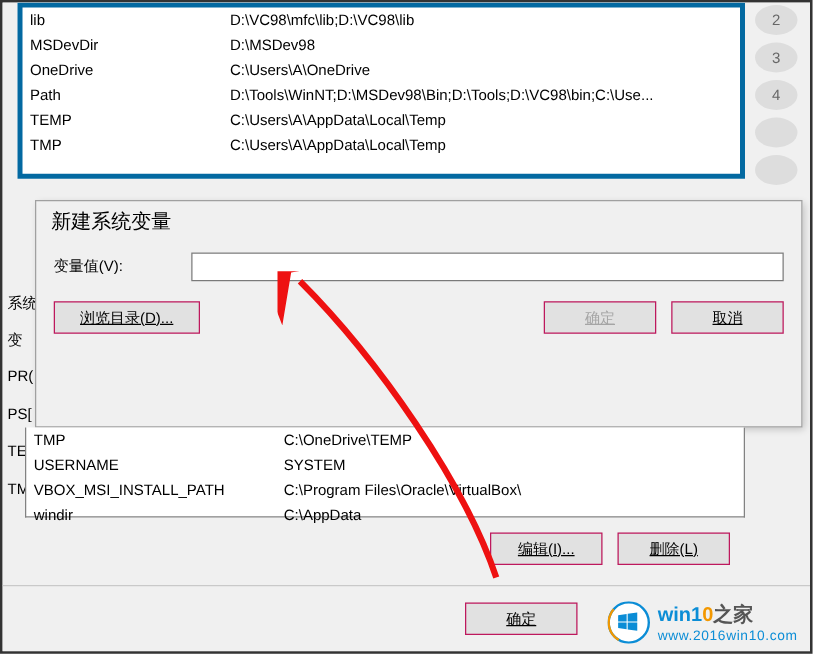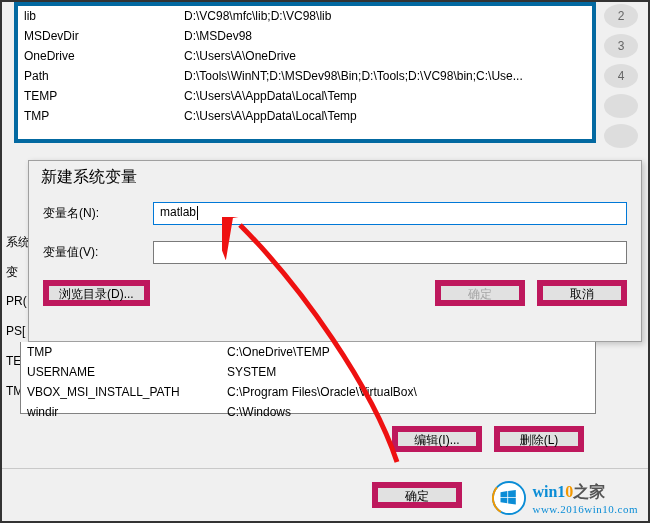--- a/index.html
+++ b/index.html
@@ -60,22 +60,23 @@
   .cursor-bar {
     display: inline-block; width: 1px; height: 14px; background: #000;
     vertical-align: middle; margin-left: 1px;
   }
   .dialog-buttons {
     display: flex; gap: 12px; padding: 8px 14px 0 14px; align-items: center;
   }
   .dialog-buttons .spacer { flex: 1; }
   button.winbtn {
     min-width: 90px; height: 26px; font-size: 12px;
-    background: #e1e1e1; border: 6px solid #be185d; cursor: pointer;
-    padding: 0 10px;
+    background: #e1e1e1; border: 1px solid #be185d; cursor: pointer;
+    padding: 0 20px;
+    text-decoration: underline;
   }
   button.winbtn:disabled { color: #a5a5a5; }
   
   .bot-list {
     position: absolute; left: 18px; top: 340px; width: 576px; height: 72px;
     border: 1px solid #828282; border-top: none; background: #fff;
   }
   .bot-list table { width:100%; border-collapse: collapse; font-size:12px; }
   .bot-list td { padding:3px 6px; white-space: nowrap; }
   .bot-list .col1b { width: 200px; }
@@ -88,21 +89,21 @@
     background: #c9c9c9;
   }
   .ok-btn-row {
     position: absolute; left: 0; top: 480px; width: 460px;
     display: flex; justify-content: flex-end;
   }
   
   .watermark {
     position: absolute; right: 10px; bottom: 6px;
     display: flex; align-items: center; gap: 6px;
-    font-family: Liberation Serif, serif;
+    font-family: Liberation Sans, sans-serif;
   }
   .wm-logo {
     width: 34px; height: 34px;
   }
   .wm-text .l1 { font-size: 16px; font-weight: bold; }
   .wm-text .l1 .blue { color: #0b8dd6; }
   .wm-text .l1 .orange { color: #f39800; }
   .wm-text .l1 .gray { color: #555; }
   .wm-text .l2 { font-size: 11px; color: #0b8dd6; letter-spacing: 0.5px; }
   
@@ -159,24 +160,20 @@
     <span>系统变</span>
     <span>变</span>
     <span>PR(</span>
     <span>PS[</span>
     <span>TE[</span>
     <span>TM</span>
   </div>
 
   <div class="dialog">
     <div class="dialog-title">新建系统变量</div>
-    <div class="field-row">
-      <div class="field-label">变量名(N):</div>
-      <div class="field-input focus"><span>matlab</span><span class="cursor-bar"></span></div>
-    </div>
     <div class="field-row">
       <div class="field-label">变量值(V):</div>
       <div class="field-input"><span></span></div>
     </div>
     <div class="dialog-buttons">
       <button class="winbtn">浏览目录(D)...</button>
       <div class="spacer"></div>
       <button class="winbtn" disabled="">确定</button>
       <button class="winbtn">取消</button>
     </div>
@@ -192,21 +189,21 @@
       <tr>
             <td class="col1b">USERNAME</td>
             <td>SYSTEM</td>
           </tr>
       <tr>
             <td class="col1b">VBOX_MSI_INSTALL_PATH</td>
             <td>C:\Program Files\Oracle\VirtualBox\</td>
           </tr>
       <tr>
             <td class="col1b">windir</td>
-            <td>C:\Windows</td>
+            <td>C:\AppData</td>
           </tr>
     </tbody>
       </table>
   </div>
 
   <div class="mid-buttons">
     <button class="winbtn">编辑(I)...</button>
     <button class="winbtn">删除(L)</button>
   </div>
 

